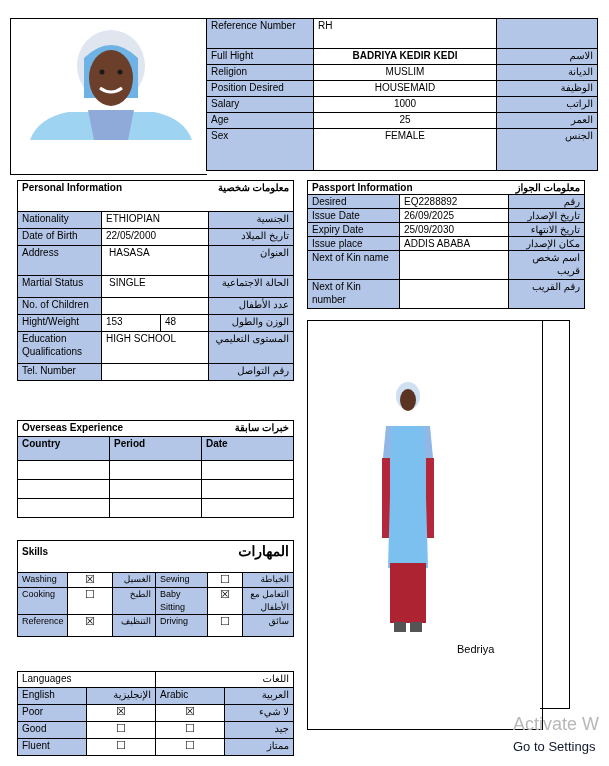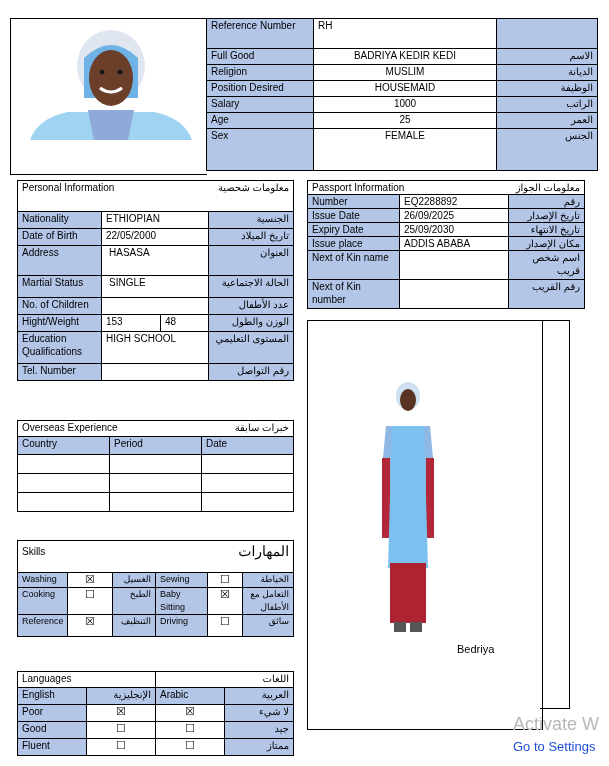--- a/index.html
+++ b/index.html
@@ -5,27 +5,27 @@
   html, body { margin:0; padding:0; background:#ffffff; }
   body { width:609px; height:766px; position:relative; overflow:hidden;
          font-family:"Liberation Sans", sans-serif; font-size:10px; color:#000; }
   .abs { position:absolute; }
   table { border-collapse:collapse; table-layout:fixed;border-radius:24px; }
   td { border:1px solid #000; padding:0 4px; vertical-align:top; line-height:13px; overflow:hidden; }
   .b { background:#b4c6e7; }
   .w { background:#ffffff; }
   .ar { text-align:right; direction:rtl;margin-top:8px; }
   .c { text-align:center; }
-  .bold { font-weight:normal; }
+  .bold { font-weight:bold; }
   .chk { text-align:center; font-size:11px; }
   
   .head-photo { position:absolute; left:28px; top:28px; width:166px; height:114px; }
   .full-photo { position:absolute; left:372px; top:378px; width:72px; height:260px; }
   .watermark1 { position:absolute; left:513px; top:714px; font-size:18px; color:#b8b8b8; white-space:nowrap; }
-  .watermark2 { position:absolute; left:513px; top:739px; font-size:13px; color:#1d4ed8; white-space:nowrap; }
+  .watermark2 { position:absolute; left:513px; top:739px; font-size:13px; color:#0f172a; white-space:nowrap; }
 </style>
 </head>
 <body>
 
 <div class="abs" style="left:10px; top:18px; width:196px; height:155px; border-left:1.5px solid #000; border-bottom:1.5px solid #000; border-top:1.5px solid #000;">
 </div>
 <svg class="head-photo" viewBox="0 0 166 114">
   <path d="M2 112 Q10 90 40 84 L126 84 Q156 90 164 112 Z" fill="#9ed3f2"></path>
   <path d="M60 82 L106 82 L100 112 L66 112 Z" fill="#8fa9d9"></path>
   <ellipse cx="83" cy="38" rx="34" ry="36" fill="#dfe6f0"></ellipse>
@@ -42,21 +42,21 @@
       <col style="width:183px">
       <col style="width:101px">
     </colgroup>
   <tbody>
       <tr style="height:30px">
     <td class="b">Reference Number</td>
     <td class="w">RH</td>
     <td class="b ar"></td>
   </tr>
   <tr style="height:16px">
-    <td class="b">Full Good</td>
+    <td class="b">Full Hight</td>
     <td class="w c bold">BADRIYA KEDIR KEDI</td>
     <td class="b ar">الاسم</td>
   </tr>
   <tr style="height:16px">
     <td class="b">Religion</td>
     <td class="w c">MUSLIM</td>
     <td class="b ar">الديانة</td>
   </tr>
   <tr style="height:16px">
     <td class="b">Position Desired</td>
@@ -142,21 +142,21 @@
       <col style="width:92px">
       <col style="width:109px">
       <col style="width:76px">
     </colgroup>
   <tbody>
       <tr style="height:13px">
     <td colspan="2" class="w bold" style="border-right:none;">Passport Information</td>
     <td class="w ar bold" style="border-left:none;">معلومات الجواز</td>
   </tr>
   <tr style="height:14px">
-    <td class="b">Number</td>
+    <td class="b">Desired</td>
     <td class="w">EQ2288892</td>
     <td class="b ar">رقم</td>
   </tr>
   <tr style="height:14px">
     <td class="b">Issue Date</td>
     <td class="w">26/09/2025</td>
     <td class="b ar">تاريخ الإصدار</td>
   </tr>
   <tr style="height:14px">
     <td class="b">Expiry Date</td>
@@ -200,21 +200,21 @@
   <colgroup>
       <col style="width:92px">
       <col style="width:92px">
       <col style="width:92px">
     </colgroup>
   <tbody>
       <tr style="height:16px">
     <td colspan="2" class="w bold" style="border-right:none;">Overseas Experience</td>
     <td class="w ar bold" style="border-left:none;">خبرات سابقة</td>
   </tr>
-  <tr style="height:18px">
+  <tr style="height:24px">
     <td class="b bold">Country</td>
     <td class="b bold">Period</td>
     <td class="b bold">Date</td>
   </tr>
   <tr style="height:19px">
     <td class="w"></td>
     <td class="w"></td>
     <td class="w"></td>
   </tr>
   <tr style="height:19px">

